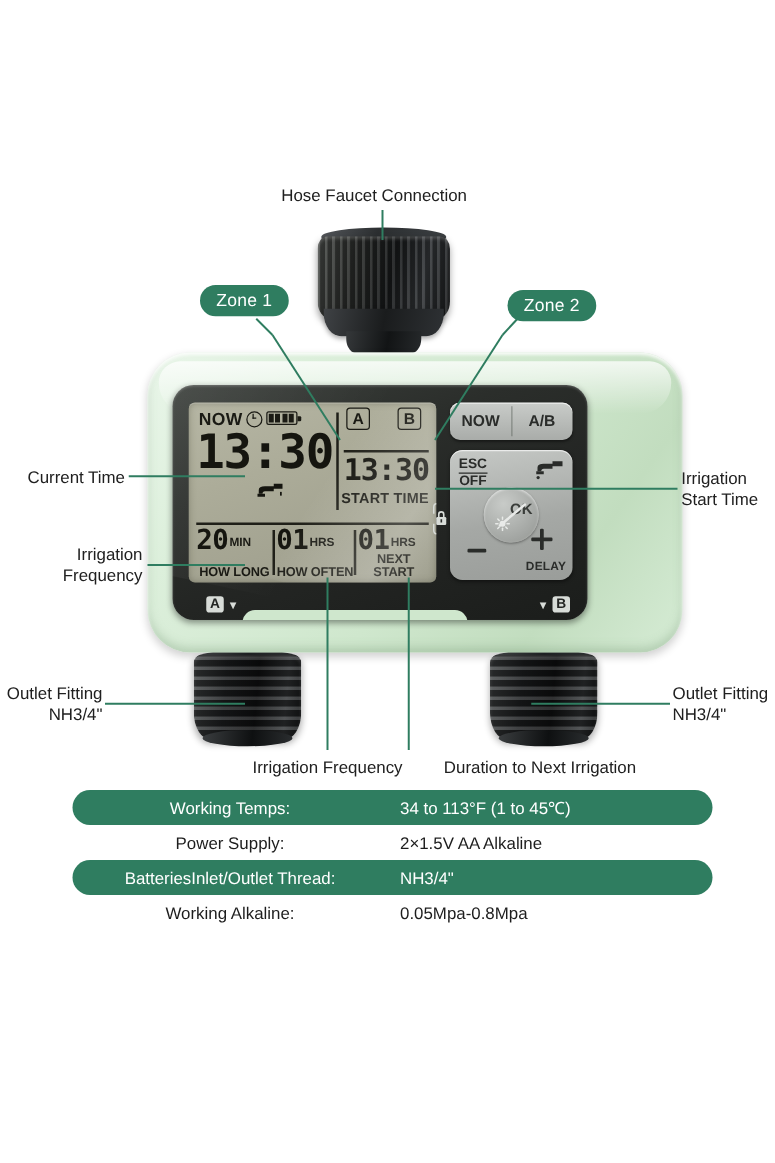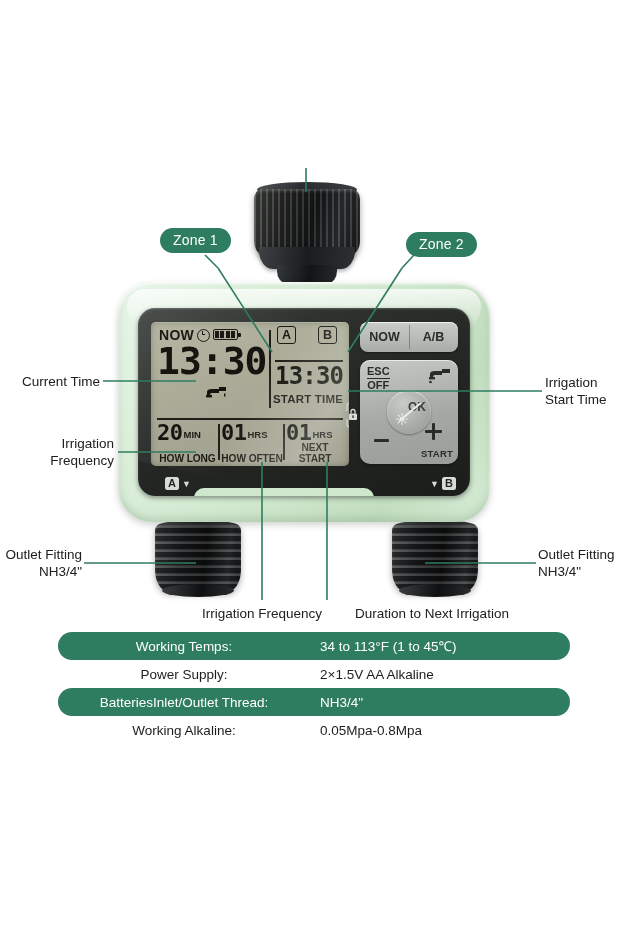--- a/index.html
+++ b/index.html
@@ -53,21 +53,21 @@
     padding: 4px 13px 5px 13px;
     z-index: 7;
     letter-spacing: .2px;
   }
 
   
   #device {
     position: absolute;
     left: 118px;
     top: 282px;
-    width: 372px;
+    width: 428px;
     height: 240px;
     z-index: 3;
   }
   
   .shell {
     position: absolute;
     inset: 0;
     border-radius: 34px;
     background:
       linear-gradient(125deg,#eaf6ea 0%, #dcefdb 22%, #cfe7cd 55%, #c2ddbf 78%, #d6ecd5 100%);
@@ -450,20 +450,23 @@
       <line x1="84" y1="563" x2="196" y2="563"></line>
 
       <line x1="425" y1="563" x2="536" y2="563"></line>
 
       <line x1="262" y1="462" x2="262" y2="600"></line>
 
       <line x1="327" y1="462" x2="327" y2="600"></line>
     </g>
   </svg>
 
+  <div class="callout center-al" style="left:225px; top:148px;">
+    <span>Hose Faucet Connection</span>
+  </div>
 
   <div class="zone-pill" style="left:160px; top:228px;">
     <span>Zone 1</span>
   </div>
   <div class="zone-pill" style="left:406px; top:232px;">
     <span>Zone 2</span>
   </div>
 
   <div class="callout right-al" style="left:0px; top:373px; width:100px;">
     <span>Current Time</span>
@@ -598,21 +601,21 @@
                 <line x1="2.2" y1="2.2" x2="3.4" y2="3.4"></line>
                 <line x1="8.6" y1="8.6" x2="9.8" y2="9.8"></line>
                 <line x1="9.8" y1="2.2" x2="8.6" y2="3.4"></line>
                 <line x1="3.4" y1="8.6" x2="2.2" y2="9.8"></line>
               </g>
             </svg>
           </div>
 
           <div class="pad-minus"></div>
           <div class="pad-plus"></div>
-          <div class="pad-delay">START</div>
+          <div class="pad-delay">DELAY</div>
 
           <svg class="lock-ic" viewBox="0 0 14 30">
             <path d="M3 3 Q1 3 1 6 L1 11" stroke="#d8dcd8" stroke-width="1.2" fill="none"></path>
             <path d="M3 27 Q1 27 1 24 L1 19" stroke="#d8dcd8" stroke-width="1.2" fill="none"></path>
             <rect x="3" y="13.5" width="8" height="6.5" rx="1" fill="#d8dcd8"></rect>
             <path d="M5 13.5 L5 11.5 Q5 9.5 7 9.5 Q9 9.5 9 11.5 L9 13.5" stroke="#d8dcd8" stroke-width="1.3" fill="none"></path>
             <rect x="6.4" y="15.4" width="1.3" height="2.6" fill="#2a2c2a"></rect>
           </svg>
         </div>
       </div>

